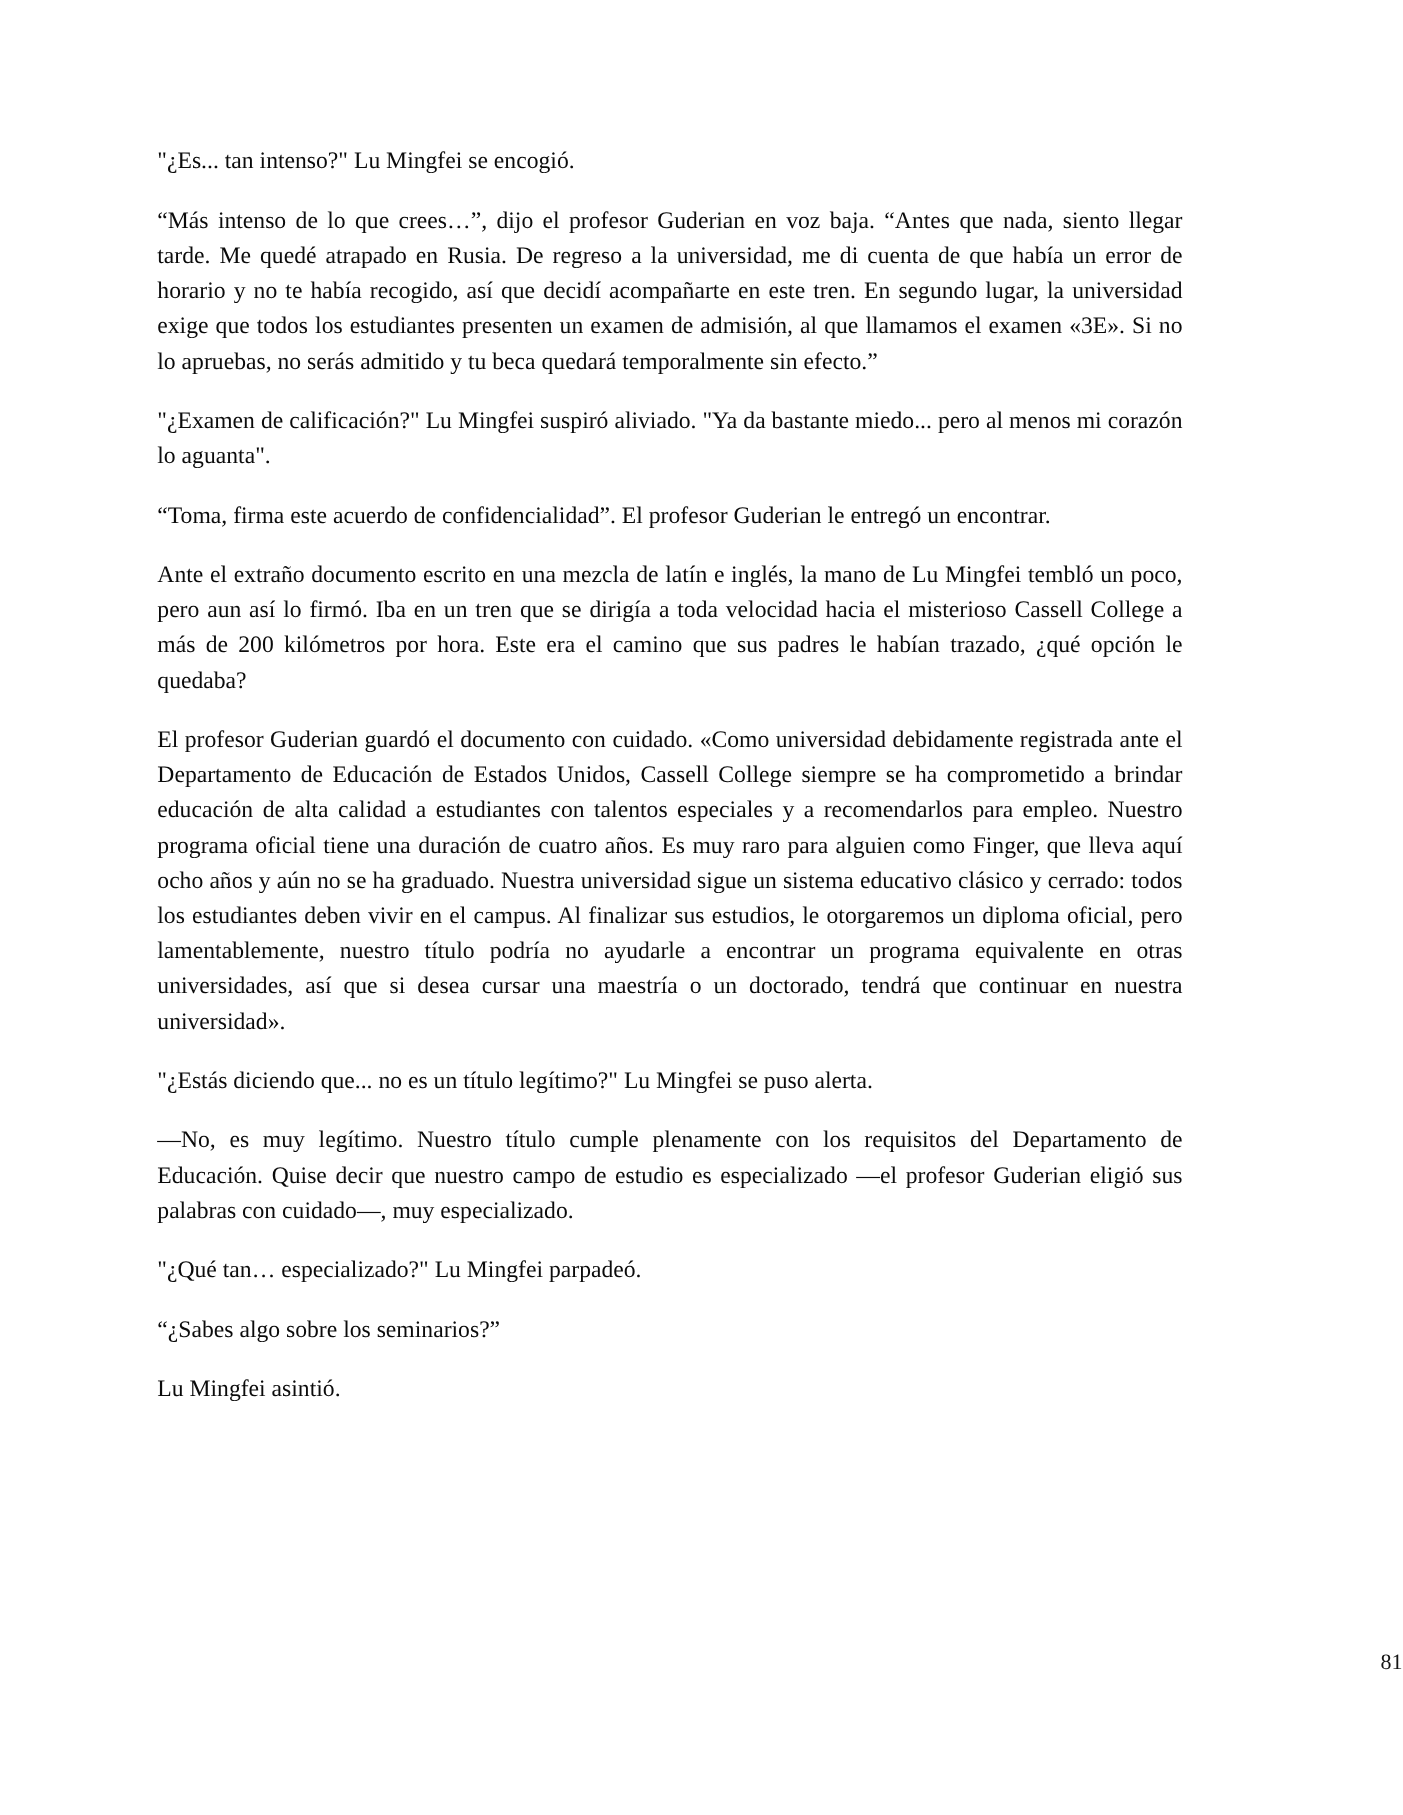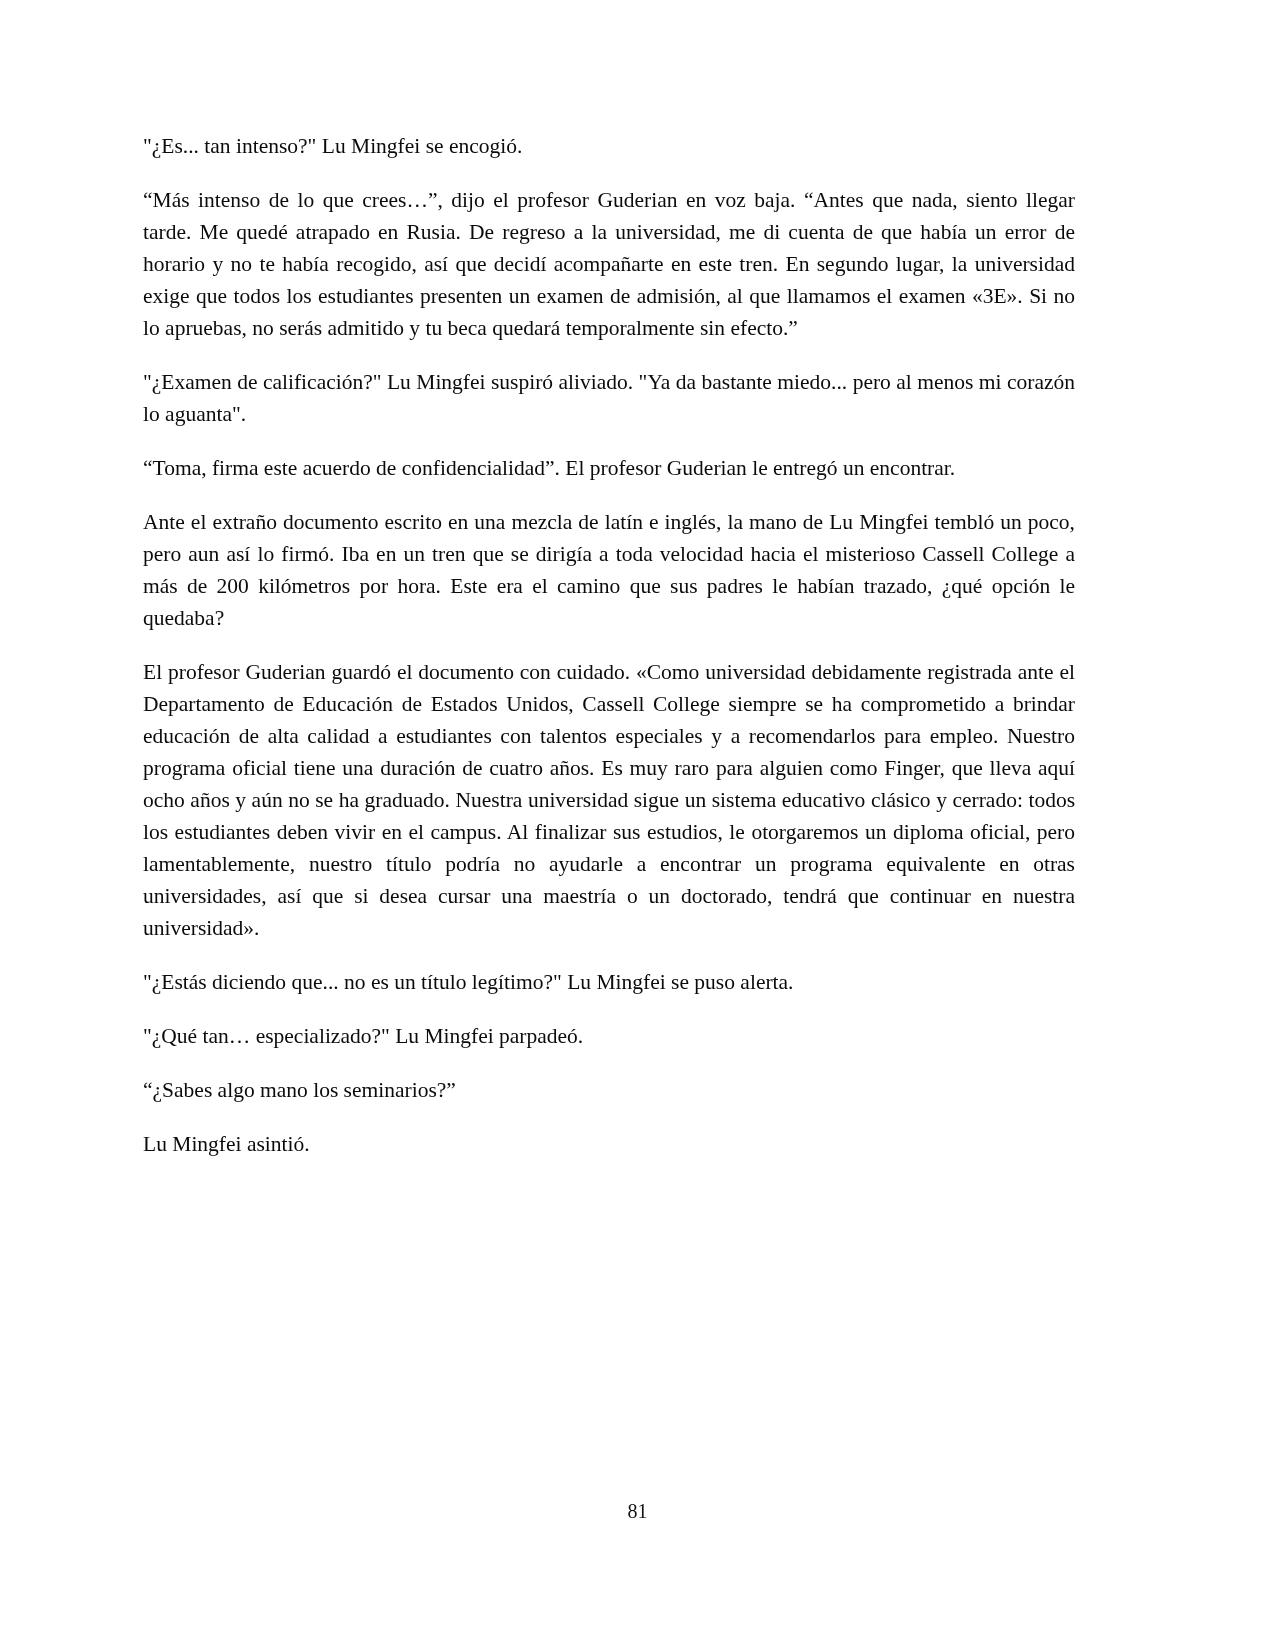--- a/index.html
+++ b/index.html
@@ -39,40 +39,41 @@
   }
   
   .para.short {
     text-align: left;
   }
   .page-number {
     position: absolute;
     left: 0;
     right: 0;
     top: 1498px;
-    text-align: center;
+    text-align: right;
     font-size: 20px;
     line-height: 26px;
     color: #141414;
     font-family: "Liberation Serif", "DejaVu Serif", serif;
   }
 </style>
 </head>
 <body>
 
 <div class="page">
 
   <div class="text-column">
     <p class="para short">"¿Es... tan intenso?" Lu Mingfei se encogió.</p>
     <p class="para">“Más intenso de lo que crees…”, dijo el profesor Guderian en voz baja. “Antes que nada, siento llegar tarde. Me quedé atrapado en Rusia. De regreso a la universidad, me di cuenta de que había un error de horario y no te había recogido, así que decidí acompañarte en este tren. En segundo lugar, la universidad exige que todos los estudiantes presenten un examen de admisión, al que llamamos el examen «3E». Si no lo apruebas, no serás admitido y tu beca quedará temporalmente sin efecto.”</p>
     <p class="para">"¿Examen de calificación?" Lu Mingfei suspiró aliviado. "Ya da bastante miedo... pero al menos mi corazón lo aguanta".</p>
     <p class="para short">“Toma, firma este acuerdo de confidencialidad”. El profesor Guderian le entregó un encontrar.</p>
     <p class="para">Ante el extraño documento escrito en una mezcla de latín e inglés, la mano de Lu Mingfei tembló un poco, pero aun así lo firmó. Iba en un tren que se dirigía a toda velocidad hacia el misterioso Cassell College a más de 200 kilómetros por hora. Este era el camino que sus padres le habían trazado, ¿qué opción le quedaba?</p>
     <p class="para">El profesor Guderian guardó el documento con cuidado. «Como universidad debidamente registrada ante el Departamento de Educación de Estados Unidos, Cassell College siempre se ha comprometido a brindar educación de alta calidad a estudiantes con talentos especiales y a recomendarlos para empleo. Nuestro programa oficial tiene una duración de cuatro años. Es muy raro para alguien como Finger, que lleva aquí ocho años y aún no se ha graduado. Nuestra universidad sigue un sistema educativo clásico y cerrado: todos los estudiantes deben vivir en el campus. Al finalizar sus estudios, le otorgaremos un diploma oficial, pero lamentablemente, nuestro título podría no ayudarle a encontrar un programa equivalente en otras universidades, así que si desea cursar una maestría o un doctorado, tendrá que continuar en nuestra universidad».</p>
     <p class="para short">"¿Estás diciendo que... no es un título legítimo?" Lu Mingfei se puso alerta.</p>
+    <p class="para">—No, es muy legítimo. Nuestro título cumple plenamente con los requisitos del Departamento de Educación. Quise decir que nuestro campo de estudio es especializado —el profesor Guderian eligió sus palabras con cuidado—, muy especializado.</p>
     <p class="para short">"¿Qué tan… especializado?" Lu Mingfei parpadeó.</p>
-    <p class="para short">“¿Sabes algo mano los seminarios?”</p>
+    <p class="para short">“¿Sabes algo sobre los seminarios?”</p>
     <p class="para short">Lu Mingfei asintió.</p>
   </div>
 
   <div class="page-number">81</div>
 
 </div>
 
 </body></html>

